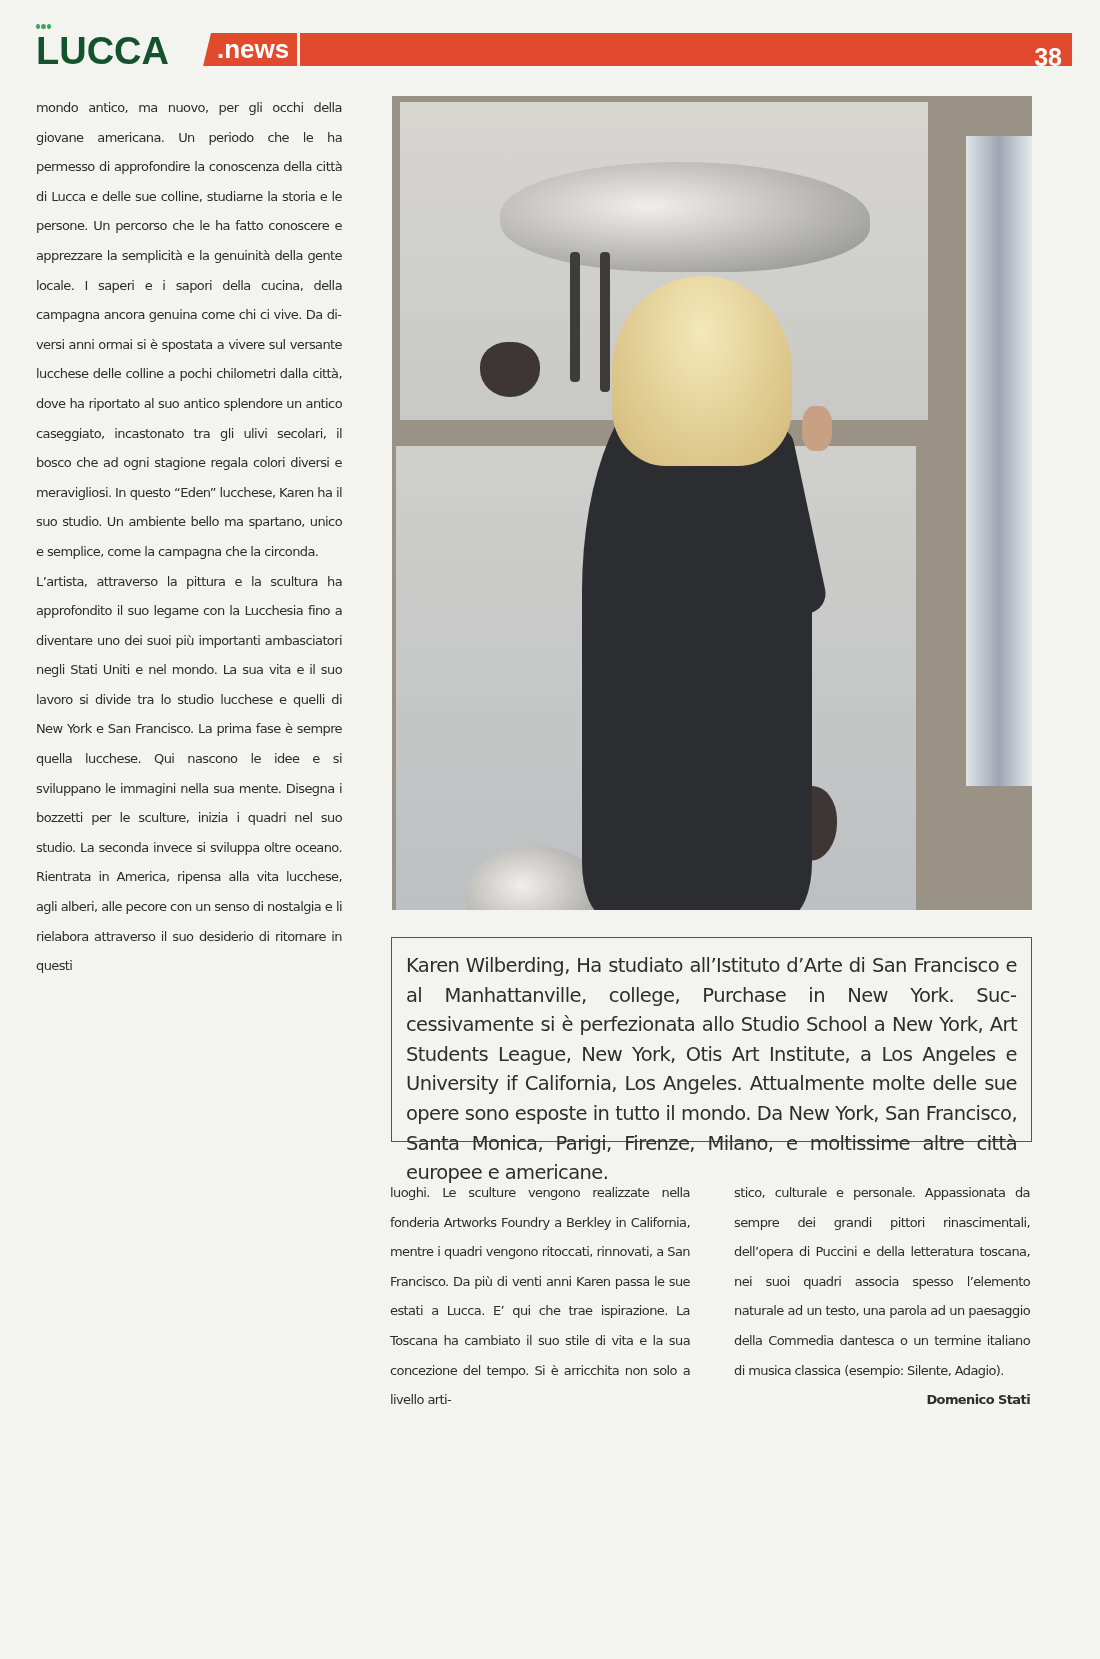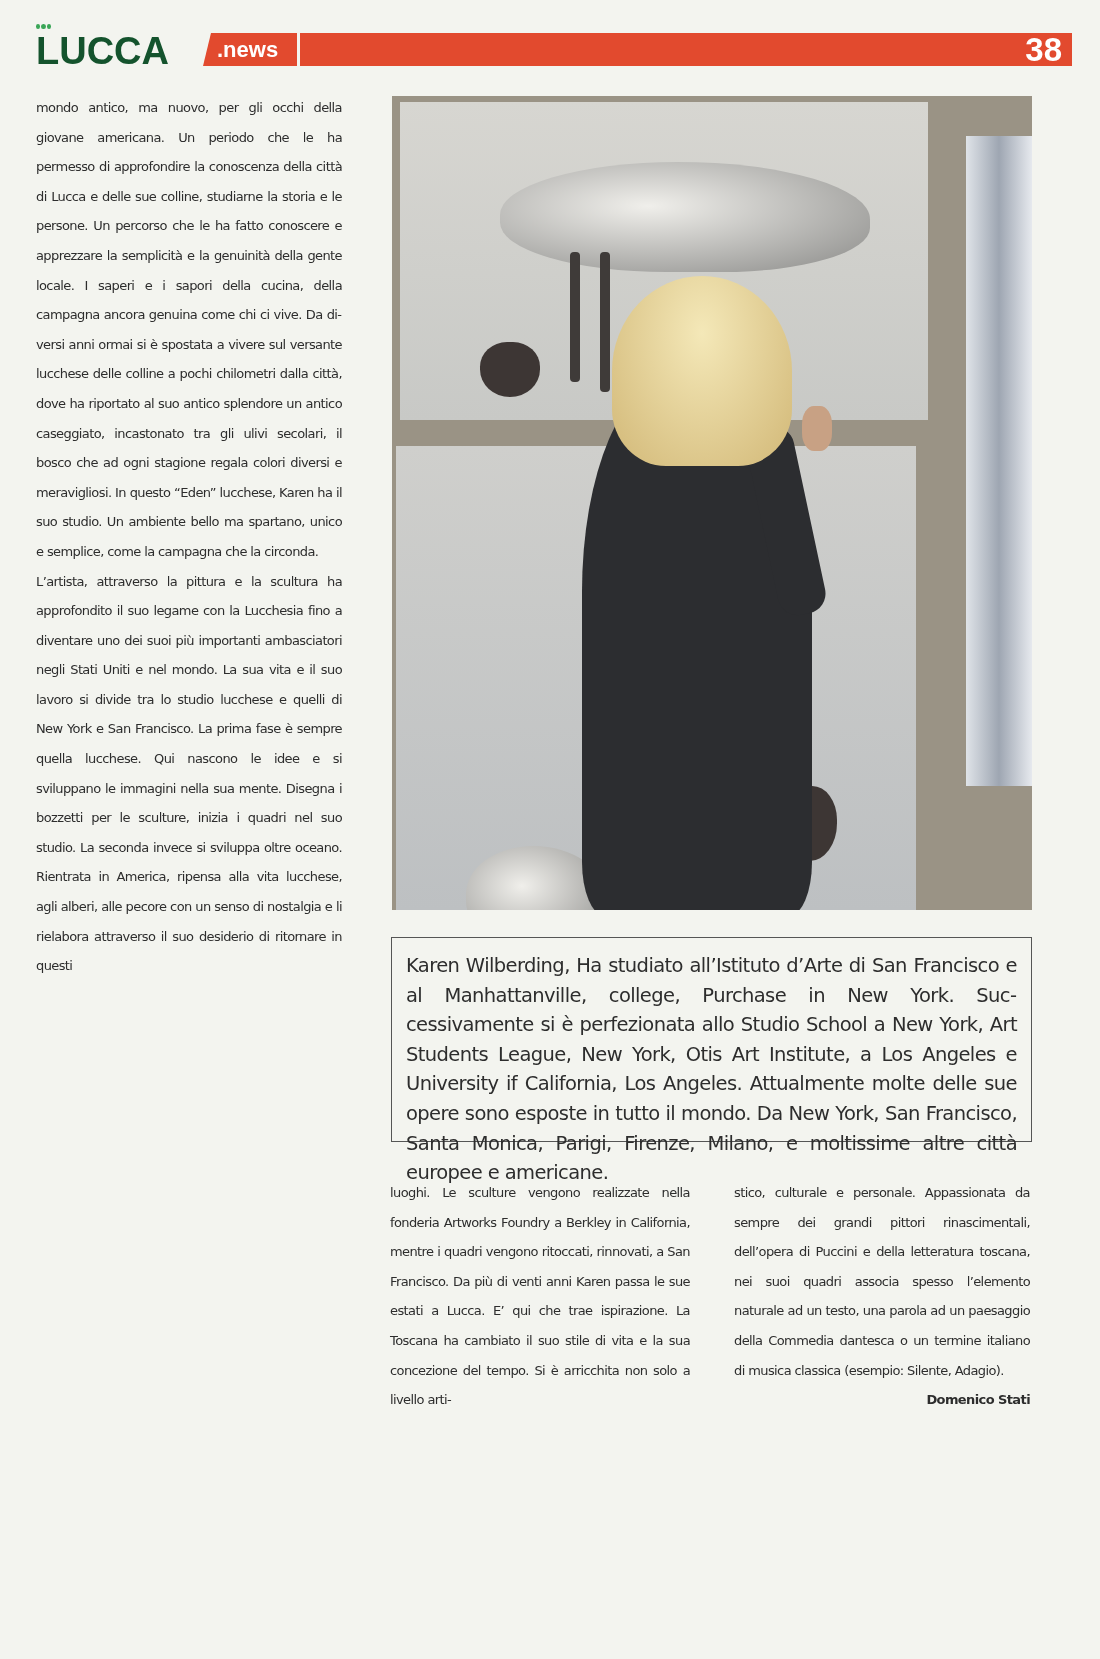--- a/index.html
+++ b/index.html
@@ -19,30 +19,30 @@
     position: relative; padding-left: 0;
   }
   .tower {
     position: absolute; left: 0; top: -6px; width: 15px; height: 8px;
     display: flex; gap: 1px;
   }
   .tower span { width: 5px; height: 5px; border-radius: 50%; background: #3aa657; }
   .news-tab {
     position: absolute; left: 167px; top: 3px; height: 33px; width: 94px;
     background: #e24a2e; color: #fff; font-family: "Liberation Sans", sans-serif;
-    font-weight: 700; font-size: 22px; line-height: 33px; padding-left: 14px; box-sizing: border-box;
+    font-weight: 700; font-size: 26px; line-height: 33px; padding-left: 14px; box-sizing: border-box;
     clip-path: polygon(8px 0, 100% 0, 100% 100%, 0 100%);
   }
   .section-bar {
     position: absolute; left: 264px; right: 0; top: 3px; height: 33px;
     background: #e24a2e; color: #fff; font-family: "Liberation Sans", sans-serif;
     font-weight: 700; font-size: 20px; line-height: 33px; padding-left: 18px; box-sizing: border-box;
   }
   .section-bar .page-num {
-    position: absolute; right: 10px; top: 0; font-size: 33px; font-weight: 900; margin-left: 44px;
+    position: absolute; right: 10px; top: 8px; font-size: 25px; font-weight: 900; margin-left: 44px;
   }
   
   .col-text {
     font-size: 13px; line-height: 29.6px; text-align: justify; hyphens: manual;
     color: #2d2d2d; font-family: "DejaVu Sans", sans-serif; letter-spacing: -0.6px;
   }
   .col-text p { margin: 0; }
   .col-left { position: absolute; left: 36px; top: 93px; width: 306px; }
   .col-mid  { position: absolute; left: 390px; top: 1178px; width: 300px; }
   .col-right{ position: absolute; left: 734px; top: 1178px; width: 296px; }

